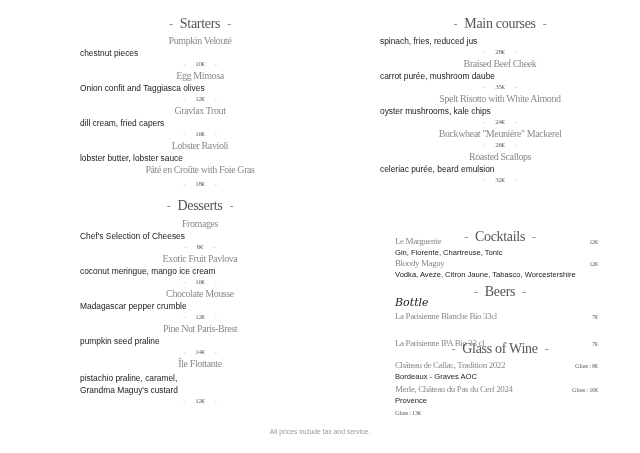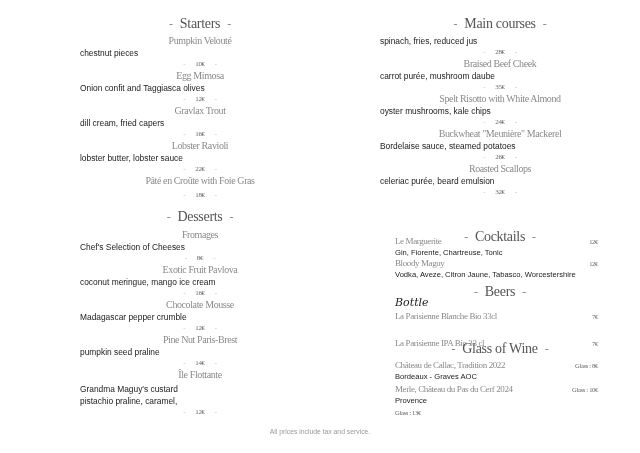--- a/index.html
+++ b/index.html
@@ -96,21 +96,20 @@
     <div class="item-price"><span class="pd">-</span><span>12€</span><span class="pd">-</span></div>
   </div>
   <div>
     <div class="item-name">Gravlax Trout</div>
     <div class="item-desc">dill cream, fried capers</div>
     <div class="item-price"><span class="pd">-</span><span>16€</span><span class="pd">-</span></div>
   </div>
   <div>
     <div class="item-name">Lobster Ravioli</div>
     <div class="item-desc">lobster butter, lobster sauce</div>
-    <div class="item-price"><span class="pd">-</span><span>22€</span><span class="pd">-</span></div>
   </div>
   <div>
     <div class="item-name">Pâté en Croûte with Foie Gras</div>
     <div style="height:3px"></div>
     <div class="item-price"><span class="pd">-</span><span>18€</span><span class="pd">-</span></div>
   </div>
 
   <div style="height:7px"></div>
   <div class="section-title"><span class="dash">-</span><span>Desserts</span><span class="dash">-</span></div>
   <div style="height:3px"></div>
@@ -131,22 +130,22 @@
     <div class="item-price"><span class="pd">-</span><span>12€</span><span class="pd">-</span></div>
   </div>
   <div>
     <div class="item-name">Pine Nut Paris-Brest</div>
     <div class="item-desc">pumpkin seed praline</div>
     <div class="item-price"><span class="pd">-</span><span>14€</span><span class="pd">-</span></div>
   </div>
   <div>
     <div class="item-name">Île Flottante</div>
     <div style="height:2px"></div>
+    <div class="item-desc">pistachio praline, caramel,</div>
     <div class="item-desc">Grandma Maguy's custard</div>
-    <div class="item-desc">pistachio praline, caramel,</div>
     <div class="item-price"><span class="pd">-</span><span>12€</span><span class="pd">-</span></div>
   </div>
 </div>
 
 <div class="col col-right-center">
   <div style="height:15px"></div>
   <div class="section-title"><span class="dash">-</span><span>Main courses</span><span class="dash">-</span></div>
   <div style="height:2px"></div>
 
   <div>
@@ -158,21 +157,20 @@
     <div class="item-desc">carrot purée, mushroom daube</div>
     <div class="item-price"><span class="pd">-</span><span>35€</span><span class="pd">-</span></div>
   </div>
   <div>
     <div class="item-name">Spelt Risotto with White Almond</div>
     <div class="item-desc">oyster mushrooms, kale chips</div>
     <div class="item-price"><span class="pd">-</span><span>24€</span><span class="pd">-</span></div>
   </div>
   <div>
     <div class="item-name">Buckwheat "Meunière" Mackerel</div>
-    <div class="item-desc">Bordelaise sauce, steamed potatoes</div>
     <div class="item-price"><span class="pd">-</span><span>26€</span><span class="pd">-</span></div>
   </div>
   <div>
     <div class="item-name">Roasted Scallops</div>
     <div class="item-desc">celeriac purée, beard emulsion</div>
     <div class="item-price"><span class="pd">-</span><span>32€</span><span class="pd">-</span></div>
   </div>
 </div>
 
 <div class="col col-right-center" style="top:228px">

